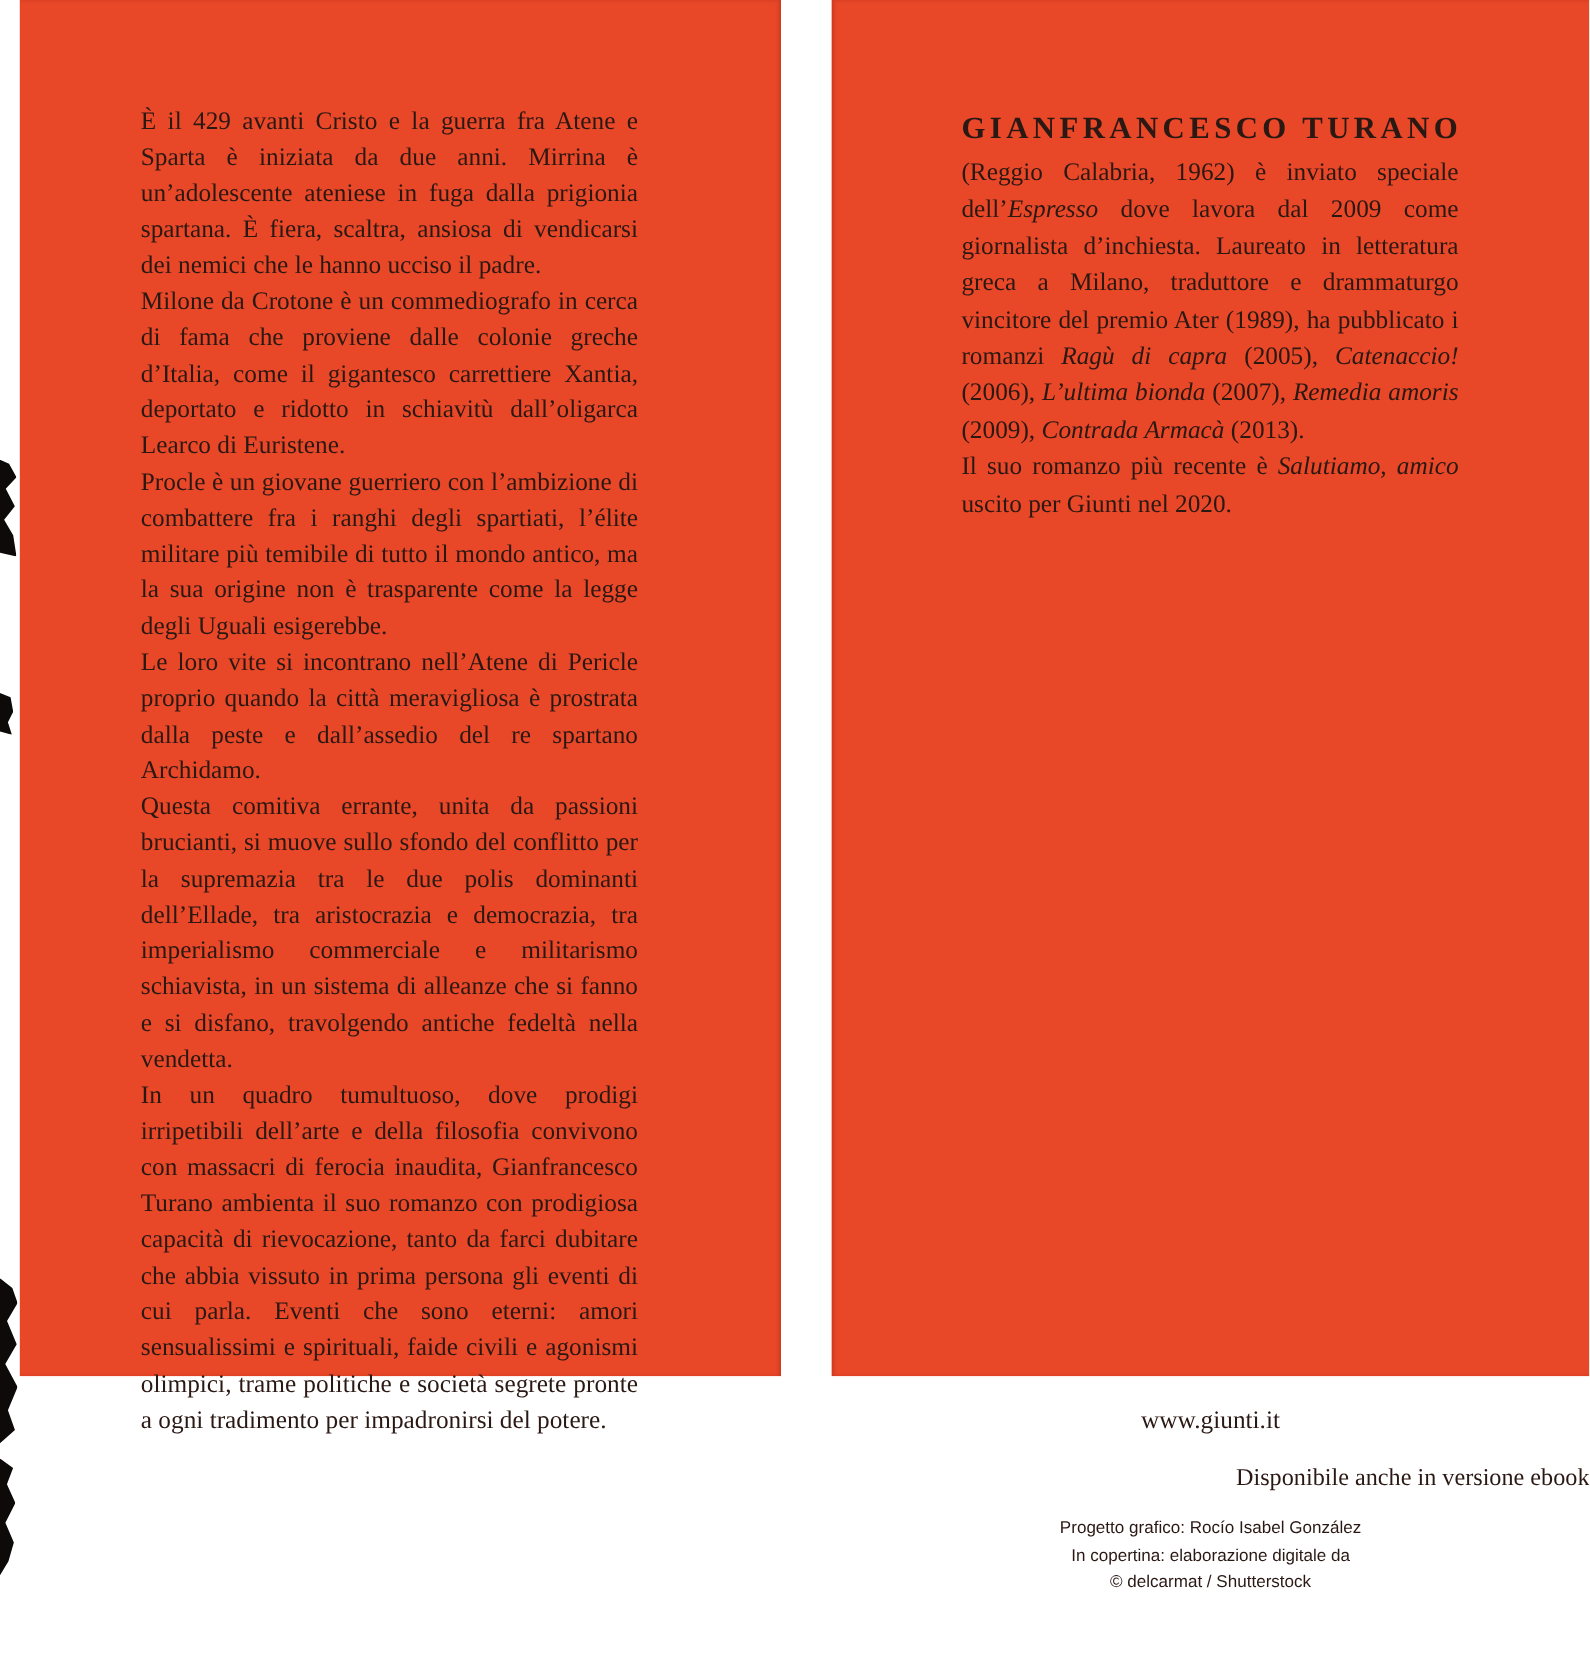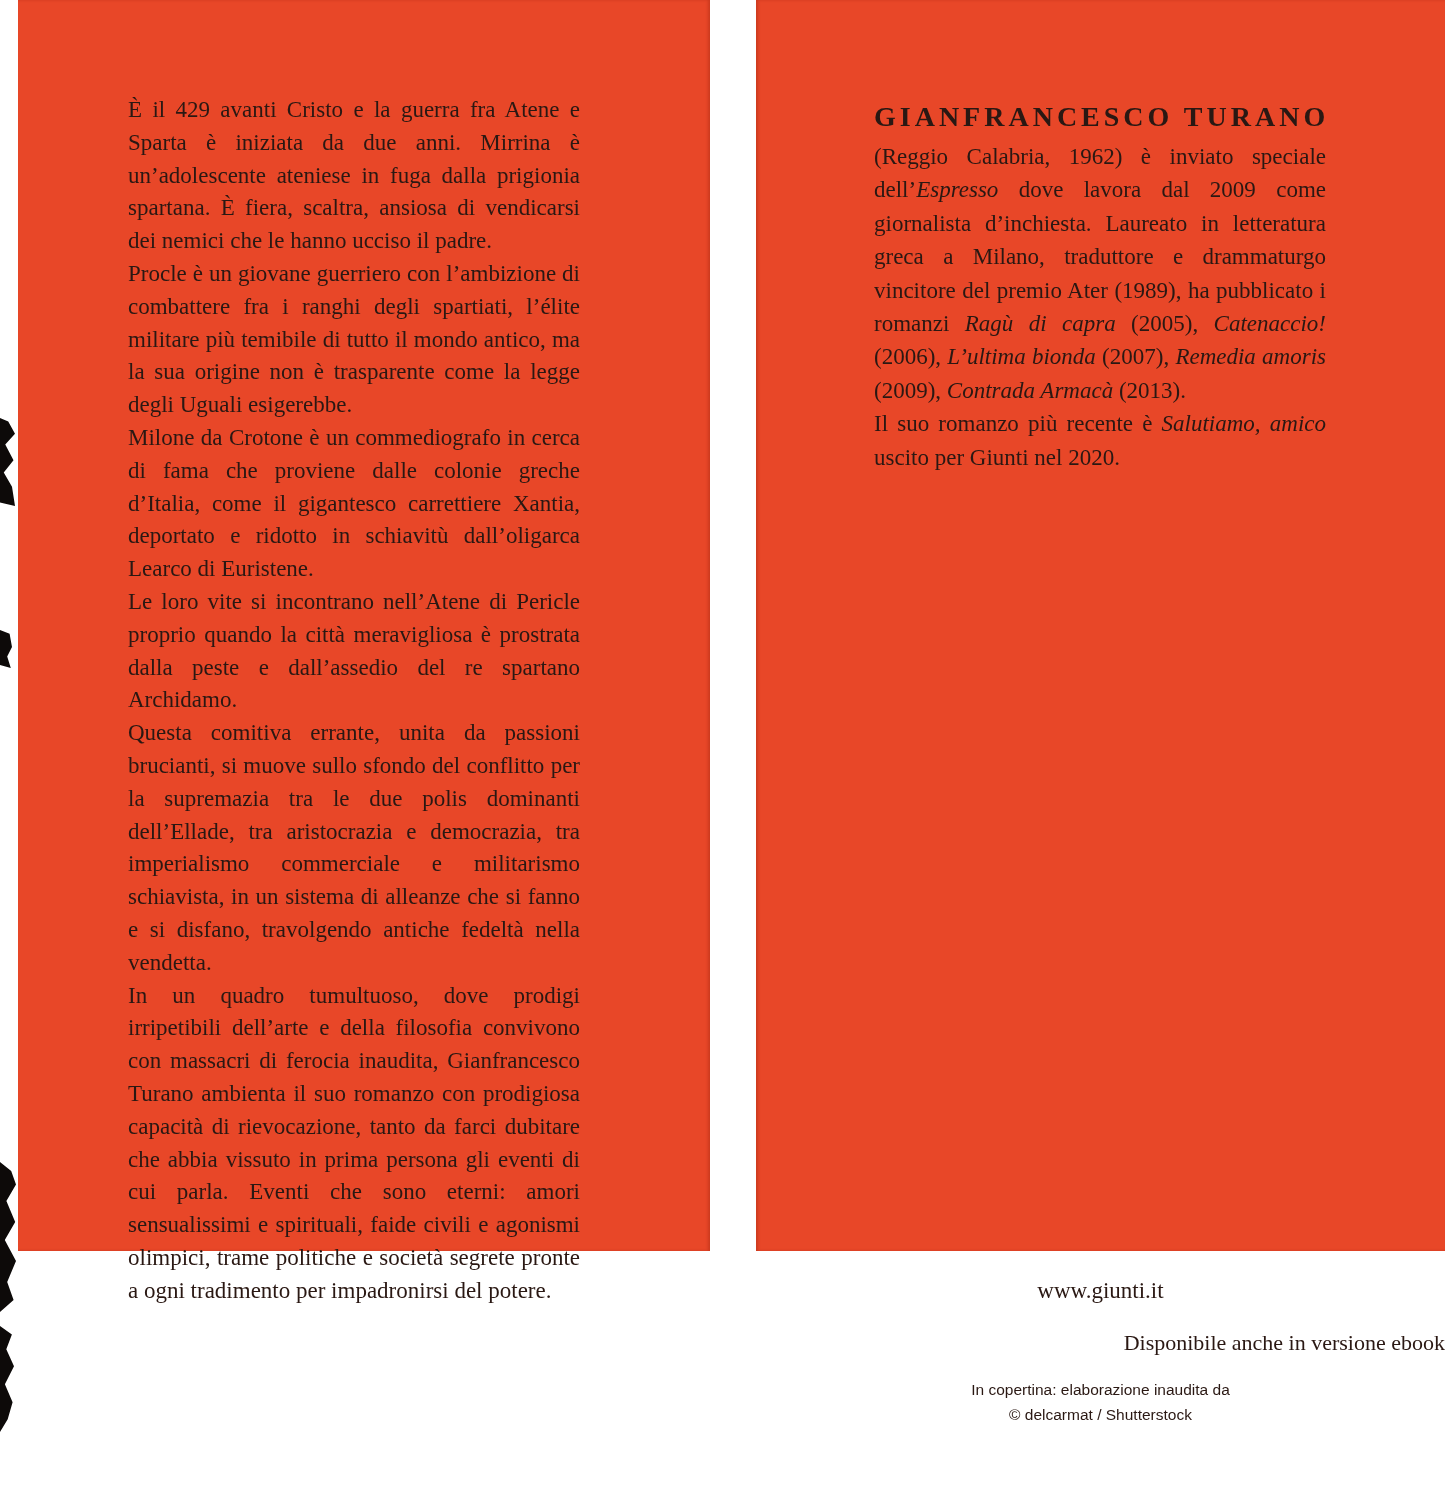--- a/index.html
+++ b/index.html
@@ -113,36 +113,37 @@
   <div class="spine-strip">
     <div class="art-frag frag-1"></div>
     <div class="art-frag frag-2"></div>
     <div class="art-frag frag-3"></div>
     <div class="art-frag frag-4"></div>
   </div>
 
   <div class="flap flap-left">
     <div class="synopsis">
       <p>È il 429 avanti Cristo e la guerra fra Atene e Sparta è iniziata da due anni. Mirrina è un’adolescente ateniese in fuga dalla prigionia spartana. È fiera, scaltra, ansiosa di vendicarsi dei nemici che le hanno ucciso il padre.</p>
+      <p>Milone da Crotone è un commediografo in cerca di fama che proviene dalle colonie greche d’Italia, come il gigantesco carrettiere Xantia, deportato e ridotto in schiavitù dall’oligarca Learco di Euristene.</p>
       <p>Procle è un giovane guerriero con l’ambizione di combattere fra i ranghi degli spartiati, l’élite militare più temibile di tutto il mondo antico, ma la sua origine non è trasparente come la legge degli Uguali esigerebbe.</p>
-      <p>Milone da Crotone è un commediografo in cerca di fama che proviene dalle colonie greche d’Italia, come il gigantesco carrettiere Xantia, deportato e ridotto in schiavitù dall’oligarca Learco di Euristene.</p>
       <p>Le loro vite si incontrano nell’Atene di Pericle proprio quando la città meravigliosa è prostrata dalla peste e dall’assedio del re spartano Archidamo.</p>
       <p>Questa comitiva errante, unita da passioni brucianti, si muove sullo sfondo del conflitto per la supremazia tra le due polis dominanti dell’Ellade, tra aristocrazia e democrazia, tra imperialismo commerciale e militarismo schiavista, in un sistema di alleanze che si fanno e si disfano, travolgendo antiche fedeltà nella vendetta.</p>
       <p>In un quadro tumultuoso, dove prodigi irripetibili dell’arte e della filosofia convivono con massacri di ferocia inaudita, Gianfrancesco Turano ambienta il suo romanzo con prodigiosa capacità di rievocazione, tanto da farci dubitare che abbia vissuto in prima persona gli eventi di cui parla. Eventi che sono eterni: amori sensualissimi e spirituali, faide civili e agonismi olimpici, trame politiche e società segrete pronte a ogni tradimento per impadronirsi del potere.</p>
     </div>
   </div>
 
   <div class="flap flap-right">
     <div class="bio-block">
       <h1 class="author-name">GIANFRANCESCO TURANO</h1>
       <p><span>(Reggio Calabria, 1962) è inviato speciale dell’</span><span class="it">Espresso</span><span> dove lavora dal 2009 come giornalista d’inchiesta. Laureato in letteratura greca a Milano, traduttore e drammaturgo vincitore del premio Ater (1989), ha pubblicato i romanzi </span><span class="it">Ragù di capra</span><span> (2005), </span><span class="it">Catenaccio!</span><span> (2006), </span><span class="it">L’ultima bionda</span><span> (2007), </span><span class="it">Remedia amoris</span><span> (2009), </span><span class="it">Contrada Armacà</span><span> (2013).</span></p>
       <p><span>Il suo romanzo più recente è </span><span class="it">Salutiamo, amico</span><span> uscito per Giunti nel 2020.</span></p>
     </div>
 
     <div class="publisher-website">www.giunti.it</div>
     <div class="ebook-note">Disponibile anche in versione ebook</div>
     <div class="credits">
-      <div>In copertina:  elaborazione inaudita da</div>
+      <div>Progetto grafico: Rocío Isabel González</div>
+      <div>In copertina:  elaborazione digitale da</div>
       <div>© delcarmat / Shutterstock</div>
     </div>
   </div>
 
 </div>
 
 </body></html>

